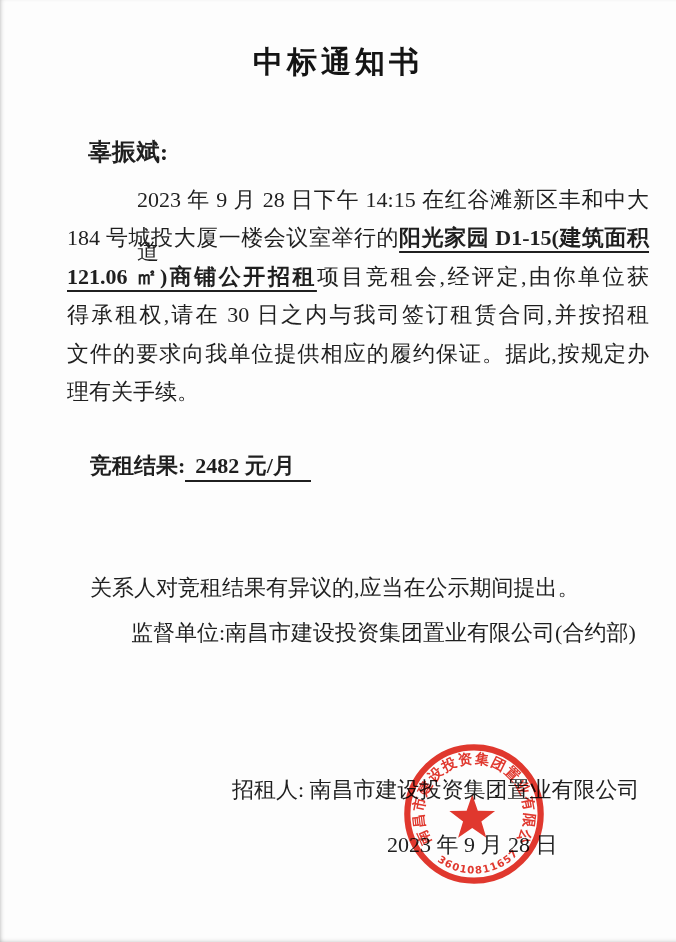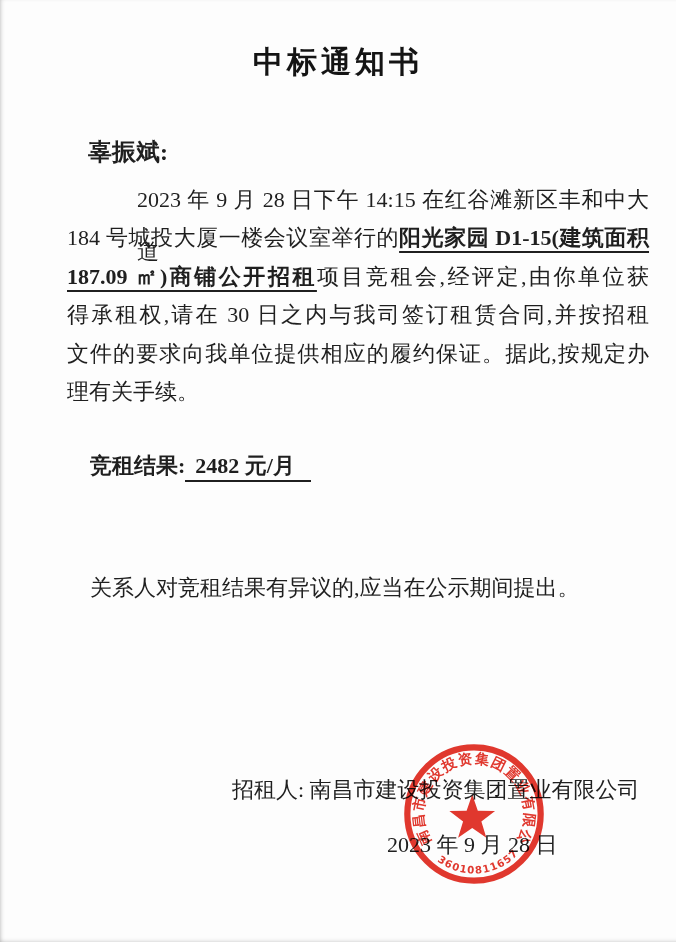--- a/index.html
+++ b/index.html
@@ -50,33 +50,34 @@
 <main class="page">
 
   <div class="abs doc-title">中标通知书</div>
 
   <div class="abs addressee"><span class="u-name">辜振斌</span><span>:</span></div>
 
   <div class="abs bline jline indent" style="top:174px">2023 年 9 月 28 日下午 14:15 在红谷滩新区丰和中大道</div>
 
   <div class="abs bline jline" style="top:212px"><span>184 号城投大厦一楼会议室举行的</span><span class="em">阳光家园 D1-15(建筑面积</span></div>
 
-  <div class="abs bline jline" style="top:251px"><span class="em">187.09 ㎡)商铺公开招租</span><span>项目竞租会,经评定,由你单位获</span></div>
+  <div class="abs bline jline" style="top:251px"><span class="em">121.06 ㎡)商铺公开招租</span><span>项目竞租会,经评定,由你单位获</span></div>
 
   <div class="abs bline jline" style="top:289px">得承租权,请在 30 日之内与我司签订租赁合同,并按招租</div>
 
   <div class="abs bline jline" style="top:328px">文件的要求向我单位提供相应的履约保证。据此,按规定办</div>
 
   <div class="abs bline" style="top:366px">理有关手续。</div>
 
   <div class="abs result-line"><span>竞租结果:</span><span class="result-value">2482 元/月</span></div>
 
 
   <div class="abs nline" style="top:569px">关系人对竞租结果有异议的,应当在公示期间提出。</div>
 
+  <div class="abs info-line" style="top:614px">监督单位:南昌市建设投资集团置业有限公司(合约部)</div>
 
 
   <div class="abs sig-line" style="top:771px;left:232px">招租人: 南昌市建设投资集团置业有限公司</div>
 
   <div class="abs sig-line" style="top:826px;left:387px">2023 年 9 月 28 日</div>
 
   <svg class="seal" viewBox="0 0 180 180" xmlns="http://www.w3.org/2000/svg">
     <defs>
       <path id="sealTop" d="M 43.3 122.7 A 57 57 0 1 1 136.7 122.7"></path>
       <path id="sealBot" d="M 42.6 137.4 A 67 67 0 0 0 137.4 137.4"></path>

